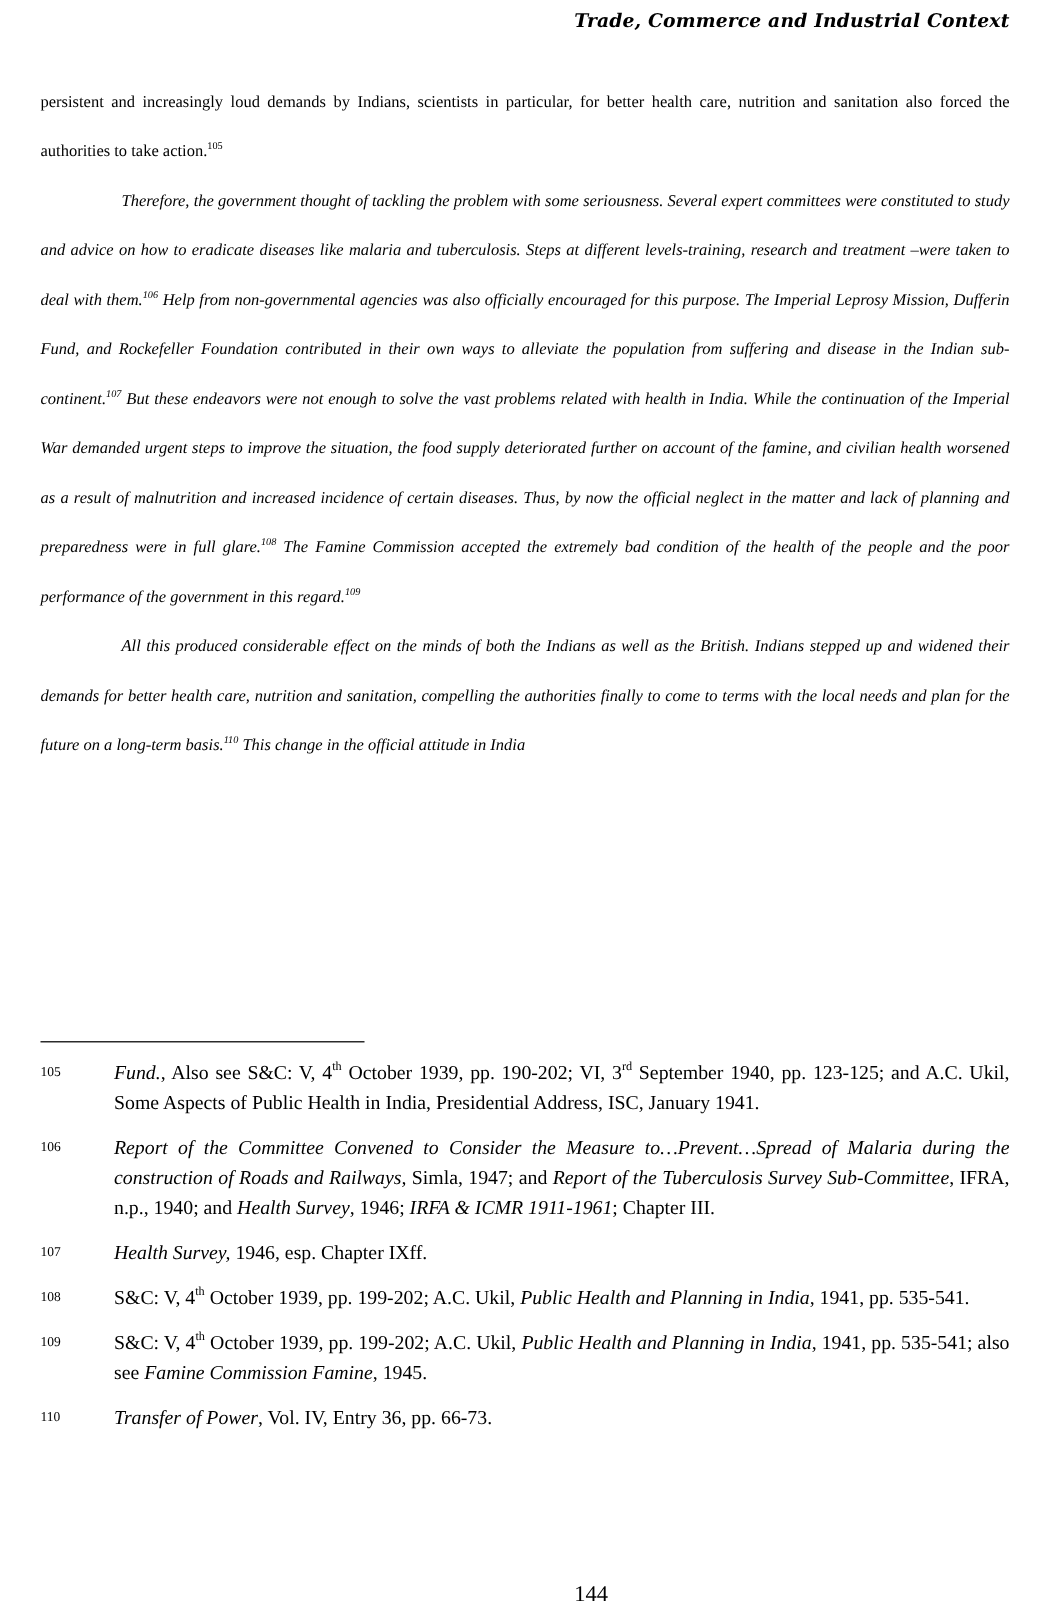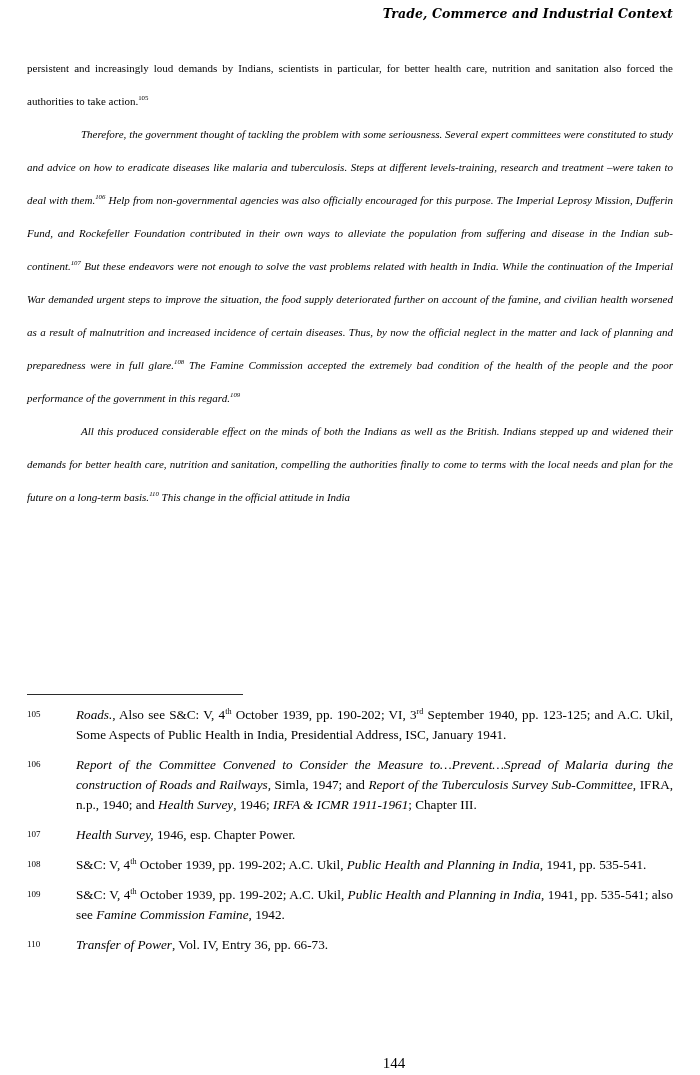--- a/index.html
+++ b/index.html
@@ -125,37 +125,37 @@
     <p class="para indented">
       <span>All this produced considerable effect on the minds of both the Indians as well as the British. Indians stepped up and widened their demands for better health care, nutrition and sanitation, compelling the authorities finally to come to terms with the local needs and plan for the future on a long-term basis.</span><sup>110</sup><span> This change in the official attitude in India</span>
     </p>
   </div>
 
   <div class="footnote-area">
     <div class="fn-rule"></div>
     <div id="footnote-list">
         <div class="footnote">
           <span class="fn-num">105</span>
-          <span class="fn-text"><span class="it">Roads.</span><span>, Also see S&amp;C: V, 4</span><sup>th</sup><span> October 1939, pp. 190-202; VI, 3</span><sup>rd</sup><span> September 1940, pp. 123-125; and A.C. Ukil, Some Aspects of Public Health in India, Presidential Address, ISC, January 1941.</span></span>
+          <span class="fn-text"><span class="it">Fund.</span><span>, Also see S&amp;C: V, 4</span><sup>th</sup><span> October 1939, pp. 190-202; VI, 3</span><sup>rd</sup><span> September 1940, pp. 123-125; and A.C. Ukil, Some Aspects of Public Health in India, Presidential Address, ISC, January 1941.</span></span>
         </div>
         <div class="footnote">
           <span class="fn-num">106</span>
           <span class="fn-text"><span class="it">Report of the Committee Convened to Consider the Measure to…Prevent…Spread of Malaria during the construction of Roads and Railways,</span><span> Simla, 1947; and </span><span class="it">Report of the Tuberculosis Survey Sub-Committee</span><span>, IFRA, n.p., 1940; and </span><span class="it">Health Survey</span><span>, 1946; </span><span class="it">IRFA &amp; ICMR 1911-1961</span><span>; Chapter III.</span></span>
         </div>
         <div class="footnote">
           <span class="fn-num">107</span>
-          <span class="fn-text"><span class="it">Health Survey,</span><span> 1946, esp. Chapter Power.</span></span>
+          <span class="fn-text"><span class="it">Health Survey,</span><span> 1946, esp. Chapter IXff.</span></span>
         </div>
         <div class="footnote">
           <span class="fn-num">108</span>
           <span class="fn-text"><span>S&amp;C: V, 4</span><sup>th</sup><span> October 1939, pp. 199-202; A.C. Ukil, </span><span class="it">Public Health and Planning in India</span><span>, 1941, pp. 535-541.</span></span>
         </div>
         <div class="footnote">
           <span class="fn-num">109</span>
-          <span class="fn-text"><span>S&amp;C: V, 4</span><sup>th</sup><span> October 1939, pp. 199-202; A.C. Ukil, </span><span class="it">Public Health and Planning in India</span><span>, 1941, pp. 535-541; also see </span><span class="it">Famine Commission Famine</span><span>, 1942.</span></span>
+          <span class="fn-text"><span>S&amp;C: V, 4</span><sup>th</sup><span> October 1939, pp. 199-202; A.C. Ukil, </span><span class="it">Public Health and Planning in India</span><span>, 1941, pp. 535-541; also see </span><span class="it">Famine Commission Famine</span><span>, 1945.</span></span>
         </div>
         <div class="footnote">
           <span class="fn-num">110</span>
           <span class="fn-text"><span class="it">Transfer of Power</span><span>, Vol. IV, Entry 36, pp. 66-73.</span></span>
         </div>
       </div>
   </div>
 
   <div class="page-number">144</div>
 

